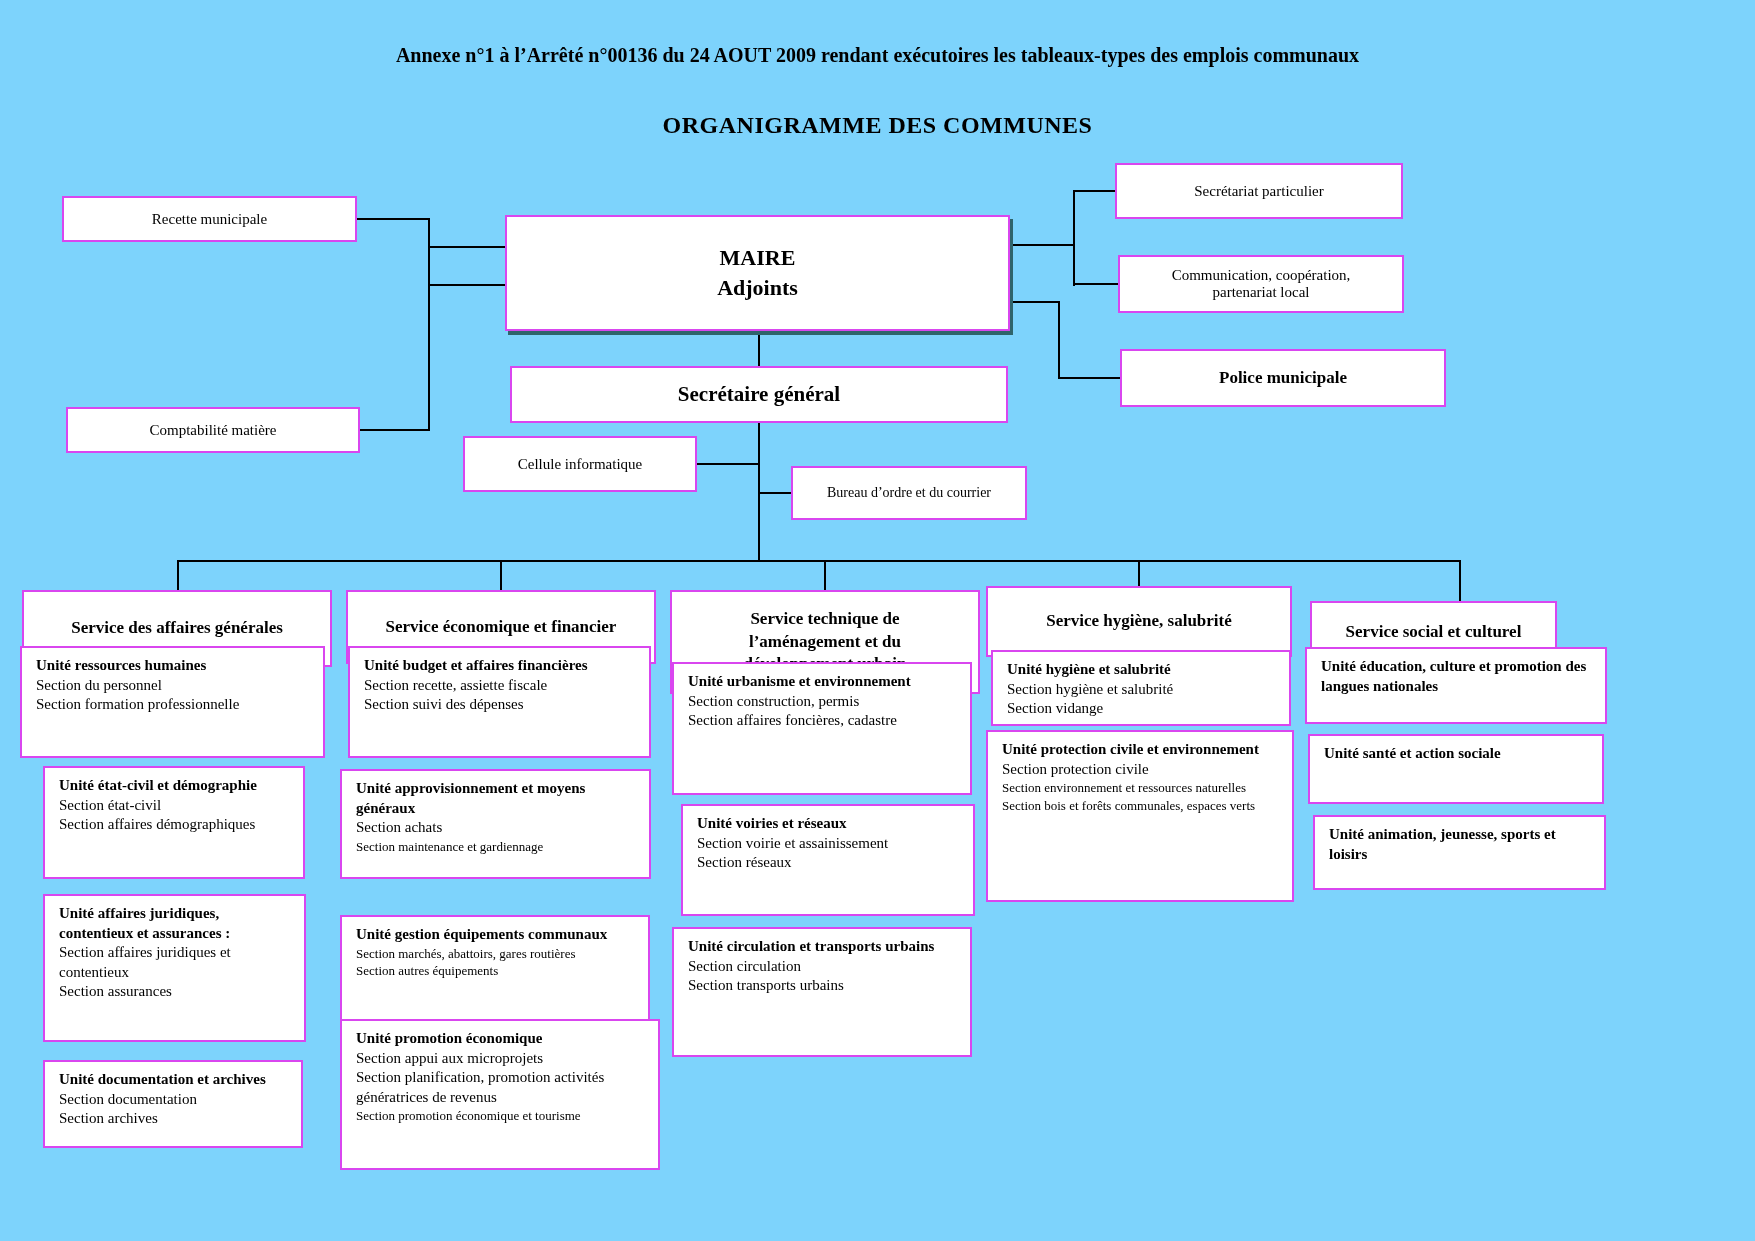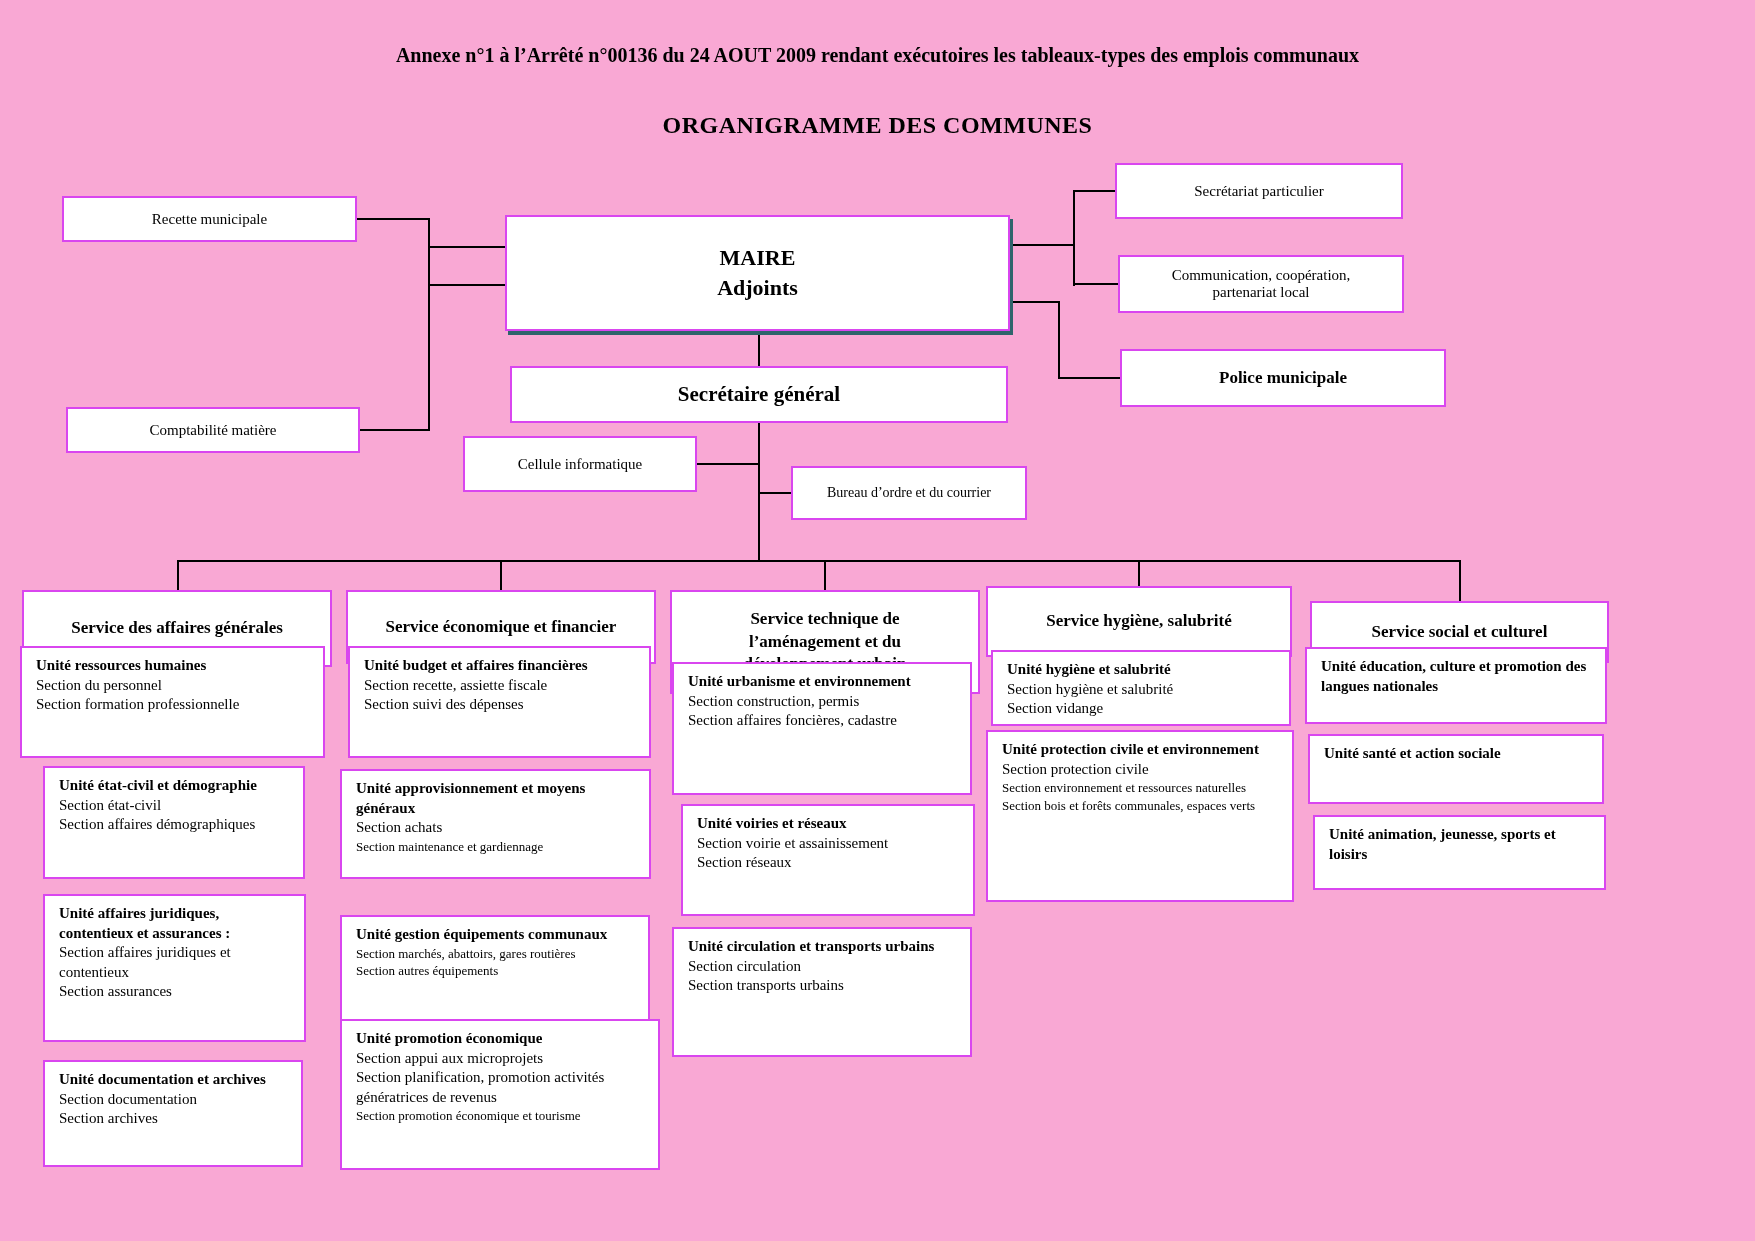--- a/index.html
+++ b/index.html
@@ -1,19 +1,19 @@
 <!DOCTYPE html>
 <html><head>
 <meta charset="utf-8">
 <style>
   html,body{margin:0;padding:0;background:#ffffff;}
   #canvas{
     position:relative;
     width:1755px;height:1241px;
-    background:#f9a8d4;
+    background:#7dd3fc;
     font-family:"Liberation Serif","DejaVu Serif",serif;
     color:#000;
     overflow:hidden;
   }
   .box{
     position:absolute;
     border:2px solid #d946ef;
     background:#fff;
     box-sizing:border-box;
   }
@@ -129,40 +129,40 @@
   </div>
   <div class="box center svc" style="left:346px;top:590px;width:310px;height:74px;">
     <span>Service économique et financier</span>
   </div>
   <div class="box center svc" style="left:670px;top:590px;width:310px;height:104px;padding:4px 28px;">
     <span>Service technique de l’aménagement et du développement urbain</span>
   </div>
   <div class="box center svc" style="left:986px;top:586px;width:306px;height:71px;">
     <span>Service hygiène, salubrité</span>
   </div>
-  <div class="box center svc" style="left:1310px;top:601px;width:299px;height:62px;">
+  <div class="box center svc" style="left:1310px;top:601px;width:247px;height:62px;">
     <span>Service social et culturel</span>
   </div>
 
   <div class="box unit" style="left:20px;top:646px;width:305px;height:112px;">
     <div class="t">Unité ressources humaines</div>
     <div>Section du personnel</div>
     <div>Section formation professionnelle</div>
   </div>
   <div class="box unit" style="left:43px;top:766px;width:262px;height:113px;">
     <div class="t">Unité état-civil et démographie</div>
     <div>Section état-civil</div>
     <div>Section affaires démographiques</div>
   </div>
   <div class="box unit" style="left:43px;top:894px;width:263px;height:148px;font-family:Liberation Serif, serif;">
     <div class="t">Unité affaires juridiques, contentieux et assurances :</div>
     <div>Section affaires juridiques et contentieux</div>
     <div>Section assurances</div>
   </div>
-  <div class="box unit" style="left:43px;top:1060px;width:260px;height:107px;">
+  <div class="box unit" style="left:43px;top:1060px;width:260px;height:88px;">
     <div class="t">Unité documentation et archives</div>
     <div>Section documentation</div>
     <div>Section archives</div>
   </div>
 
   <div class="box unit" style="left:348px;top:646px;width:303px;height:112px;">
     <div class="t">Unité budget et affaires financières</div>
     <div>Section recette, assiette fiscale</div>
     <div>Section suivi des dépenses</div>
   </div>

